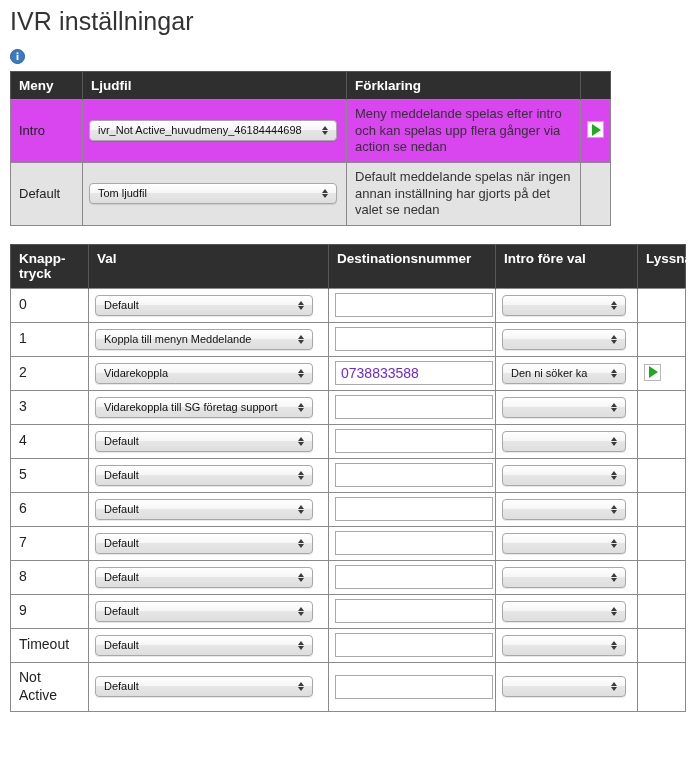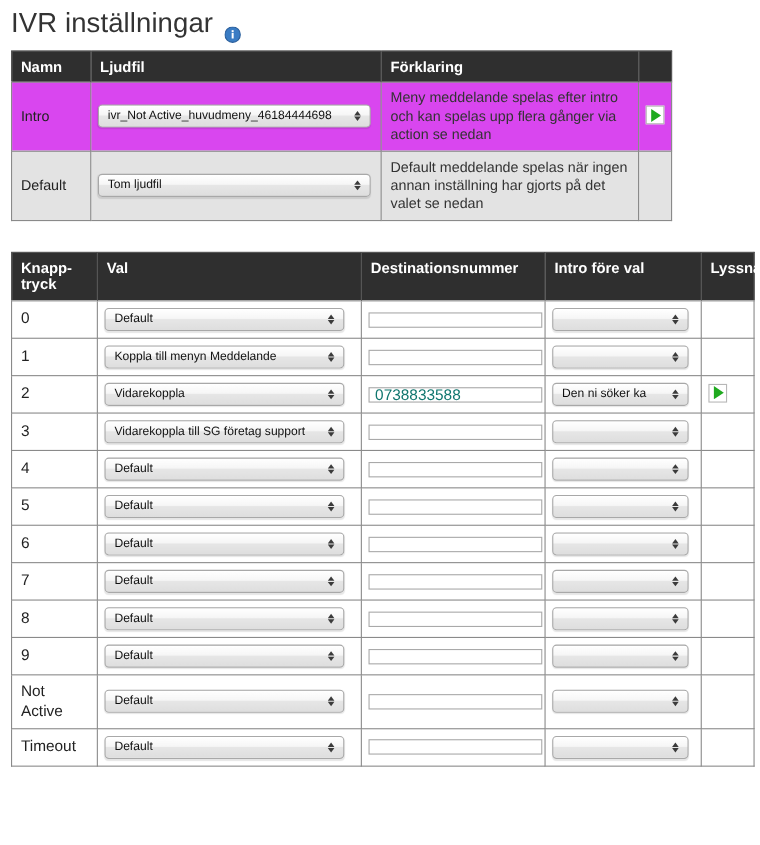--- a/index.html
+++ b/index.html
@@ -11,23 +11,24 @@
     background: #ffffff;
     font-family: "Liberation Sans", sans-serif;
     overflow: hidden;
   }
 
   .page { padding: 0 8px; }
 
   
   .title-row {
     display: flex;
-    align-items: flex-end;
+    align-items: flex-start;
     gap: 10px;
     padding: 8px 2px 10px 2px;
+    flex-direction: column;
   }
   .page-title {
     font-size: 25px;
     font-weight: 400;
     color: #333333;
     letter-spacing: 0.1px;
     line-height: 1.1;
   }
   .info-icon {
     width: 15px;
@@ -71,21 +72,21 @@
   #table-audio { width: 600px; margin-left: 2px; }
   #table-audio col.c-namn  { width: 72px; }
   #table-audio col.c-ljud  { width: 264px; }
   #table-audio col.c-fork  { width: 234px; }
   #table-audio col.c-play  { width: 30px; }
   #table-audio tbody tr.alt td { background: #e3e3e3; }
   #table-audio tbody tr.plain td { background: #d946ef; }
   #table-audio td.fork { color: #333; }
 
   
-  #table-keys { width: 675px; margin-left: 2px; margin-top: 28px; }
+  #table-keys { width: 675px; margin-left: 2px; margin-top: 18px; }
   #table-keys col.c-key  { width: 78px; }
   #table-keys col.c-val  { width: 240px; }
   #table-keys col.c-dest { width: 167px; }
   #table-keys col.c-pre  { width: 142px; }
   #table-keys col.c-lis  { width: 48px; }
   #table-keys tbody td { background: #ffffff; height: 34px; }
   #table-keys tbody td.keycell { font-size: 14px; }
 
   
   .aqua-select {
@@ -131,26 +132,26 @@
     border-top: 4px solid #3b3b3b;
   }
 
   .sel-ljud { width: 248px; }
   .sel-val  { width: 218px; }
   .sel-pre  { width: 124px; }
 
   
   .txt-input {
     width: 158px;
-    height: 14px;
+    height: 24px;
     border: 1px solid #a9a9a9;
     background: #ffffff;
     font-family: "Liberation Sans", sans-serif;
     font-size: 14px;
-    color: #0f766e;
+    color: #6d28d9;
     padding: 0 5px;
     vertical-align: middle;
   }
 
   
   .play-btn {
     width: 17px;
     height: 17px;
     border: 1px solid #b7b7b7;
     background: #ffffff;
@@ -187,21 +188,21 @@
 
   <table class="ivr" id="table-audio">
     <colgroup>
       <col class="c-namn">
         <col class="c-ljud">
         <col class="c-fork">
         <col class="c-play">
     </colgroup>
     <thead>
       <tr>
-        <th>Namn</th>
+        <th>Meny</th>
         <th>Ljudfil</th>
         <th>Förklaring</th>
         <th></th>
       </tr>
     </thead>
     <tbody>
       <tr class="plain">
         <td>Intro</td>
         <td class="nopad">
           <span class="aqua-select sel-ljud">
@@ -314,28 +315,28 @@
           <td class="nopad"></td>
         </tr>
         <tr>
           <td class="keycell">9</td>
           <td class="nopad"><span class="aqua-select sel-val"><span>Default</span><span class="arrows"></span></span></td>
           <td class="nopad"><input class="txt-input" type="text" value="" style=""></td>
           <td class="nopad"><span class="aqua-select sel-pre"><span></span><span class="arrows"></span></span></td>
           <td class="nopad"></td>
         </tr>
         <tr>
+          <td class="keycell">Timeout</td>
+          <td class="nopad"><span class="aqua-select sel-val"><span>Default</span><span class="arrows"></span></span></td>
+          <td class="nopad"><input class="txt-input" type="text" value="" style=""></td>
+          <td class="nopad"><span class="aqua-select sel-pre"><span></span><span class="arrows"></span></span></td>
+          <td class="nopad"></td>
+        </tr>
+        <tr>
           <td class="keycell">Not Active</td>
-          <td class="nopad"><span class="aqua-select sel-val"><span>Default</span><span class="arrows"></span></span></td>
-          <td class="nopad"><input class="txt-input" type="text" value="" style=""></td>
-          <td class="nopad"><span class="aqua-select sel-pre"><span></span><span class="arrows"></span></span></td>
-          <td class="nopad"></td>
-        </tr>
-        <tr>
-          <td class="keycell">Timeout</td>
           <td class="nopad"><span class="aqua-select sel-val"><span>Default</span><span class="arrows"></span></span></td>
           <td class="nopad"><input class="txt-input" type="text" value="" style=""></td>
           <td class="nopad"><span class="aqua-select sel-pre"><span></span><span class="arrows"></span></span></td>
           <td class="nopad"></td>
         </tr>
       </tbody>
   </table>
 
 </div>
 

